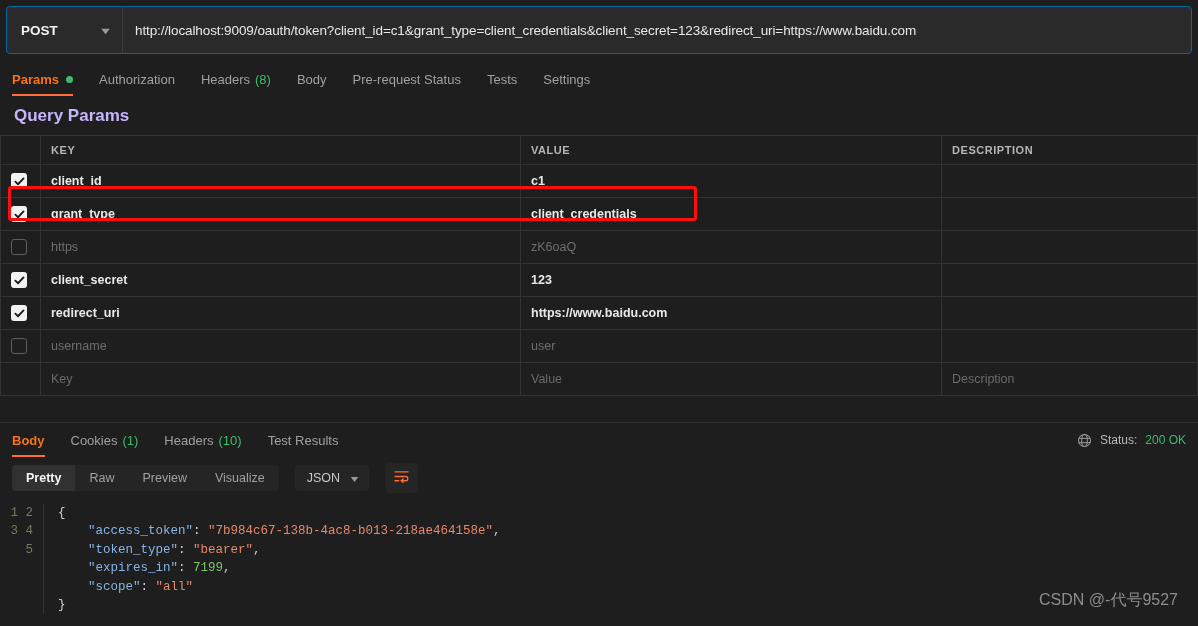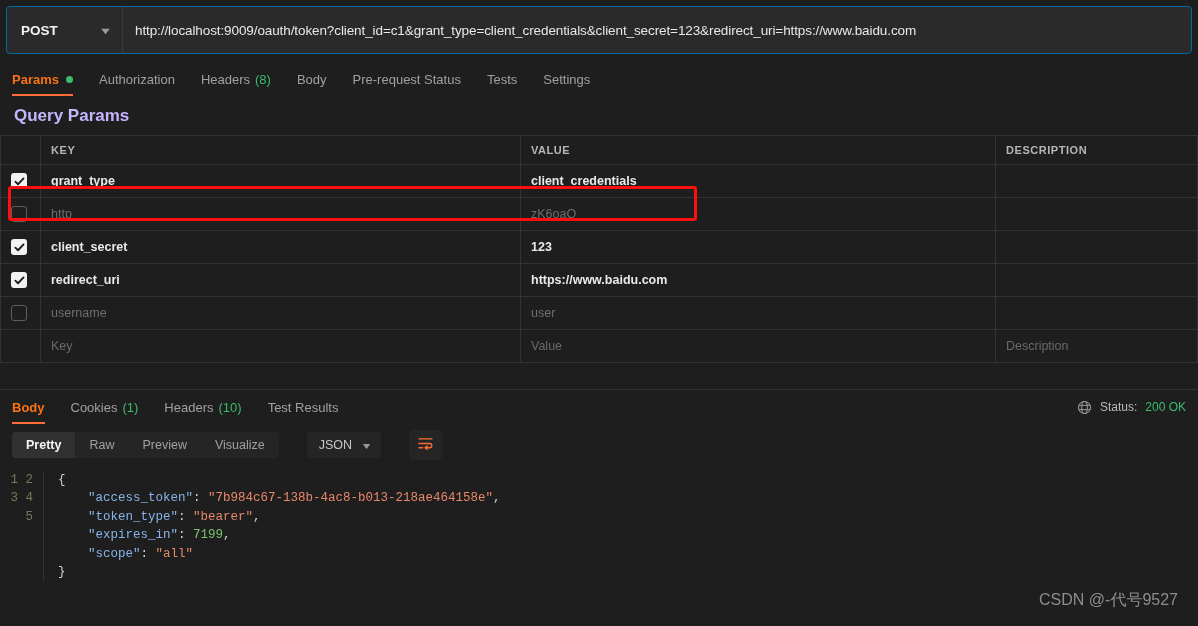--- a/index.html
+++ b/index.html
@@ -64,21 +64,21 @@
     border: 1px solid #333333; height: 33px;
     font-size: 12.5px; text-align: left; vertical-align: middle;
     padding: 0 10px; overflow: hidden; white-space: nowrap;
   }
   .tbl th {
     font-size: 11px; font-weight: bold; color: #b6b6b6;
     letter-spacing: 0.55px; height: 29px;
   }
   .c-chk { width: 40px; padding: 0; text-align: center; border-left: none; }
   .c-key { width: 480px; }
-  .c-val { width: 475px; }
+  .c-val { width: 421px; }
   .c-desc { border-right: none; }
   .val-on  { color: #e9e9e9; font-weight: bold; }
   .key-on  { color: #e9e9e9; font-weight: bold; }
   .off     { color: #6e6e6e; font-weight: normal; }
   .ph      { color: #6a6a6a; font-weight: normal; }
 
   .chk {
     width: 16px; height: 16px; border-radius: 3px;
     display: inline-flex; align-items: center; justify-content: center;
     cursor: pointer; vertical-align: middle;
@@ -101,21 +101,21 @@
     display: flex; align-items: center; position: relative;
     height: 34px; padding: 0 12px; font-size: 13px;
   }
   .status-wrap {
     position: absolute; right: 12px; display: flex; align-items: center;
     gap: 8px; font-size: 12px; color: #b9b9b9;
   }
   .status-ok { color: #3dbb6d; }
   .globe { width: 15px; height: 15px; display: block; }
 
-  .fmtbar { display: flex; align-items: center; gap: 16px; padding: 6px 12px 8px 12px; }
+  .fmtbar { display: flex; align-items: center; gap: 4px; padding: 6px 12px 8px 12px; }
   .seg {
     display: flex; background: #252525; border-radius: 4px; overflow: hidden;
     margin-right: 12px;
   }
   .seg div {
     padding: 6px 14px; font-size: 12.5px; color: #a0a0a0; cursor: pointer;
   }
   .seg div.active { background: #313131; color: #f5f5f5; font-weight: bold; }
   .jsonsel {
     display: flex; align-items: center; gap: 12px;
@@ -192,41 +192,53 @@
   <thead>
     <tr>
       <th class="c-chk"></th>
       <th class="c-key">KEY</th>
       <th class="c-val">VALUE</th>
       <th class="c-desc">DESCRIPTION</th>
     </tr>
   </thead>
   <tbody>
 
-
     <tr>
       <td class="c-chk">
         <span class="chk on">
           <svg width="11" height="11" viewBox="0 0 12 12">
               <path d="M1.5 6.2 L4.4 9 L10.4 2.6" stroke="#1b1b1b" stroke-width="2" fill="none" stroke-linecap="round" stroke-linejoin="round"></path>
             </svg>
         </span>
       </td>
+      <td class="c-key key-on">client_id</td>
+      <td class="c-val val-on">c1</td>
+      <td class="c-desc"></td>
+    </tr>
+
+    <tr>
+      <td class="c-chk">
+        <span class="chk on">
+          <svg width="11" height="11" viewBox="0 0 12 12">
+              <path d="M1.5 6.2 L4.4 9 L10.4 2.6" stroke="#1b1b1b" stroke-width="2" fill="none" stroke-linecap="round" stroke-linejoin="round"></path>
+            </svg>
+        </span>
+      </td>
       <td class="c-key key-on">grant_type</td>
       <td class="c-val val-on">client_credentials</td>
       <td class="c-desc"></td>
     </tr>
 
     <tr>
       <td class="c-chk">
         <span class="chk off">
           
         </span>
       </td>
-      <td class="c-key off">http</td>
+      <td class="c-key off">https</td>
       <td class="c-val off">zK6oaQ</td>
       <td class="c-desc"></td>
     </tr>
 
     <tr>
       <td class="c-chk">
         <span class="chk on">
           <svg width="11" height="11" viewBox="0 0 12 12">
               <path d="M1.5 6.2 L4.4 9 L10.4 2.6" stroke="#1b1b1b" stroke-width="2" fill="none" stroke-linecap="round" stroke-linejoin="round"></path>
             </svg>

